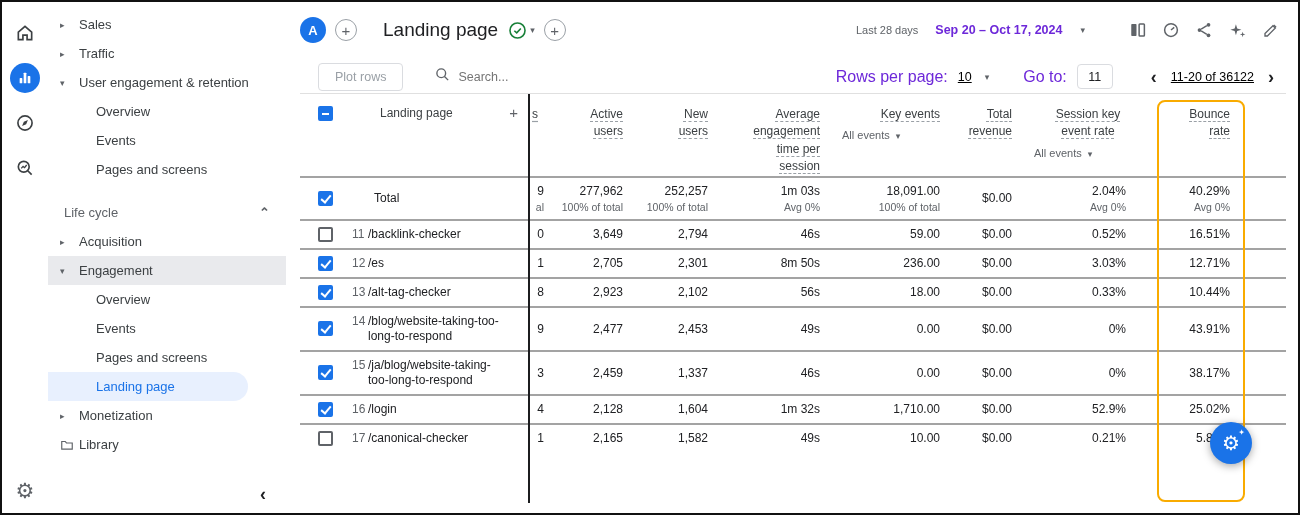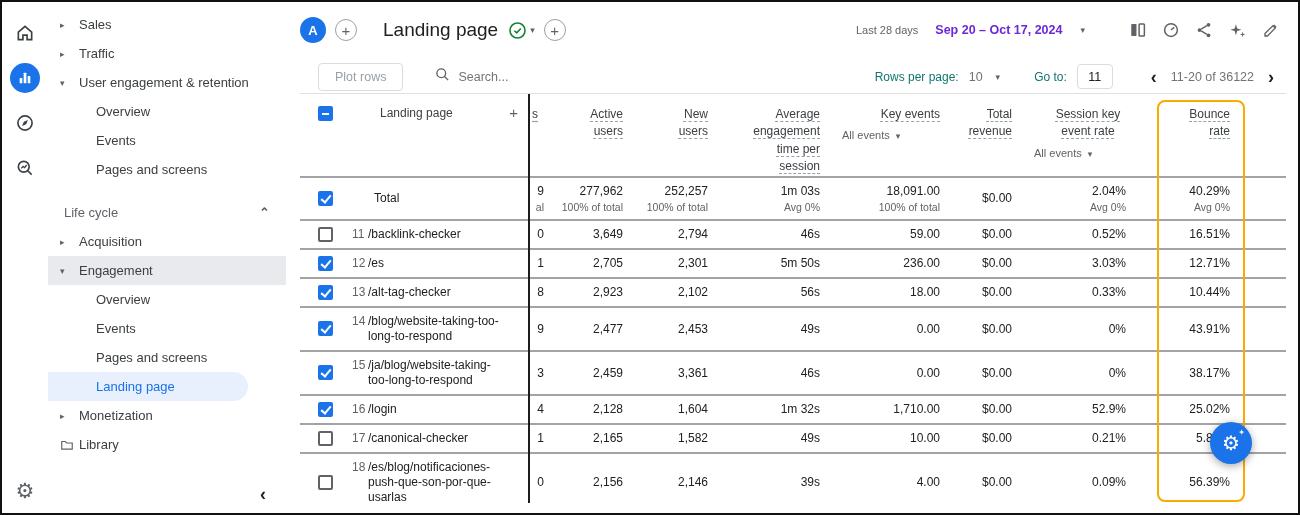--- a/index.html
+++ b/index.html
@@ -38,22 +38,22 @@
   .range-dates{font-size:12.5px;color:#6d28d9;font-weight:bold;}
   .hicon{cursor:pointer;display:flex;align-items:center;}
 
   
   .card{margin:2px 12px 6px 14px;position:relative;flex:1;overflow:hidden;}
   .toolbar{height:34px;display:flex;align-items:center;border-bottom:1px solid #e0e0e0;padding:0 8px 0 6px;}
   .plot-btn{border:1px solid #dadce0;border-radius:4px;color:#9aa0a6;font-size:12.5px;padding:6px 16px;background:#fff;cursor:default;margin-left:12px;}
   .searchbox{display:flex;align-items:center;margin-left:32px;gap:8px;}
   .searchbox input{border:none;outline:none;font-size:12.5px;color:#202124;width:190px;font-family:"Liberation Sans",sans-serif;}
   .tb-right{margin-left:auto;display:flex;align-items:center;gap:10px;}
-  .tb-label{font-size:12px;color:#0f766e;}
-  .tb-value{font-size:12.5px;color:#737373;}
+  .tb-label{font-size:16px;color:#6d28d9;}
+  .tb-value{font-size:12.5px;color:#000000;text-decoration:underline;}
   .goto-box{min-width:36px;height:25px;border:1px solid #dadce0;border-radius:4px;display:flex;align-items:center;justify-content:center;font-size:12.5px;color:#202124;padding:0 8px;}
   .pg-chev{font-size:18px;font-weight:bold;color:#202124;cursor:pointer;line-height:1;padding:0 4px;}
   .gap18{width:14px;}
 
   
   table{width:100%;border-collapse:collapse;table-layout:fixed;}
   thead tr{height:72px;}
   th{vertical-align:top;padding-top:12px;font-weight:normal;font-size:12px;color:#3c4043;}
   .dash{text-decoration-line:underline;text-decoration-style:dashed;text-decoration-color:#9aa0a6;text-underline-offset:3px;display:inline-block;line-height:1.45;}
   .num{text-align:right;padding-right:8px;}
@@ -352,21 +352,21 @@
     <td class="num c-bounce">16.51%</td>
   </tr>
             <tr>
     <td class="c-cb">
                 <div class="cb blue check"></div>
               </td>
     <td class="c-landing"><span class="rownum">12</span><span class="path">/es</span></td>
     <td class="num c-clip">1</td>
     <td class="num">2,705</td>
     <td class="num">2,301</td>
-    <td class="num">5m 50s</td>
+    <td class="num">8m 50s</td>
     <td class="num">236.00</td>
     <td class="num">$0.00</td>
     <td class="num">3.03%</td>
     <td class="num c-bounce">12.71%</td>
   </tr>
             <tr>
     <td class="c-cb">
                 <div class="cb blue check"></div>
               </td>
     <td class="c-landing"><span class="rownum">13</span><span class="path">/alt-tag-checker</span></td>
@@ -393,21 +393,21 @@
     <td class="num">0%</td>
     <td class="num c-bounce">43.91%</td>
   </tr>
             <tr>
     <td class="c-cb">
                 <div class="cb blue check"></div>
               </td>
     <td class="c-landing"><span class="rownum">15</span><span class="path">/ja/blog/website-taking-too-long-to-respond</span></td>
     <td class="num c-clip">3</td>
     <td class="num">2,459</td>
-    <td class="num">3,361</td>
+    <td class="num">1,337</td>
     <td class="num">46s</td>
     <td class="num">0.00</td>
     <td class="num">$0.00</td>
     <td class="num">0%</td>
     <td class="num c-bounce">38.17%</td>
   </tr>
             <tr>
     <td class="c-cb">
                 <div class="cb blue check"></div>
               </td>
@@ -428,34 +428,20 @@
     <td class="c-landing"><span class="rownum">17</span><span class="path">/canonical-checker</span></td>
     <td class="num c-clip">1</td>
     <td class="num">2,165</td>
     <td class="num">1,582</td>
     <td class="num">49s</td>
     <td class="num">10.00</td>
     <td class="num">$0.00</td>
     <td class="num">0.21%</td>
     <td class="num c-bounce">5.84%</td>
   </tr>
-            <tr>
-    <td class="c-cb">
-                <div class="cb"></div>
-              </td>
-    <td class="c-landing"><span class="rownum">18</span><span class="path">/es/blog/notificaciones-push-que-son-por-que-usarlas</span></td>
-    <td class="num c-clip">0</td>
-    <td class="num">2,156</td>
-    <td class="num">2,146</td>
-    <td class="num">39s</td>
-    <td class="num">4.00</td>
-    <td class="num">$0.00</td>
-    <td class="num">0.09%</td>
-    <td class="num c-bounce">56.39%</td>
-  </tr>
           </tbody>
       </table>
 
       <div class="drag-line"></div>
       <div class="hl-box"></div>
     </div>
   </div>
 
   <div class="fab">
     <span class="gear">⚙</span>

